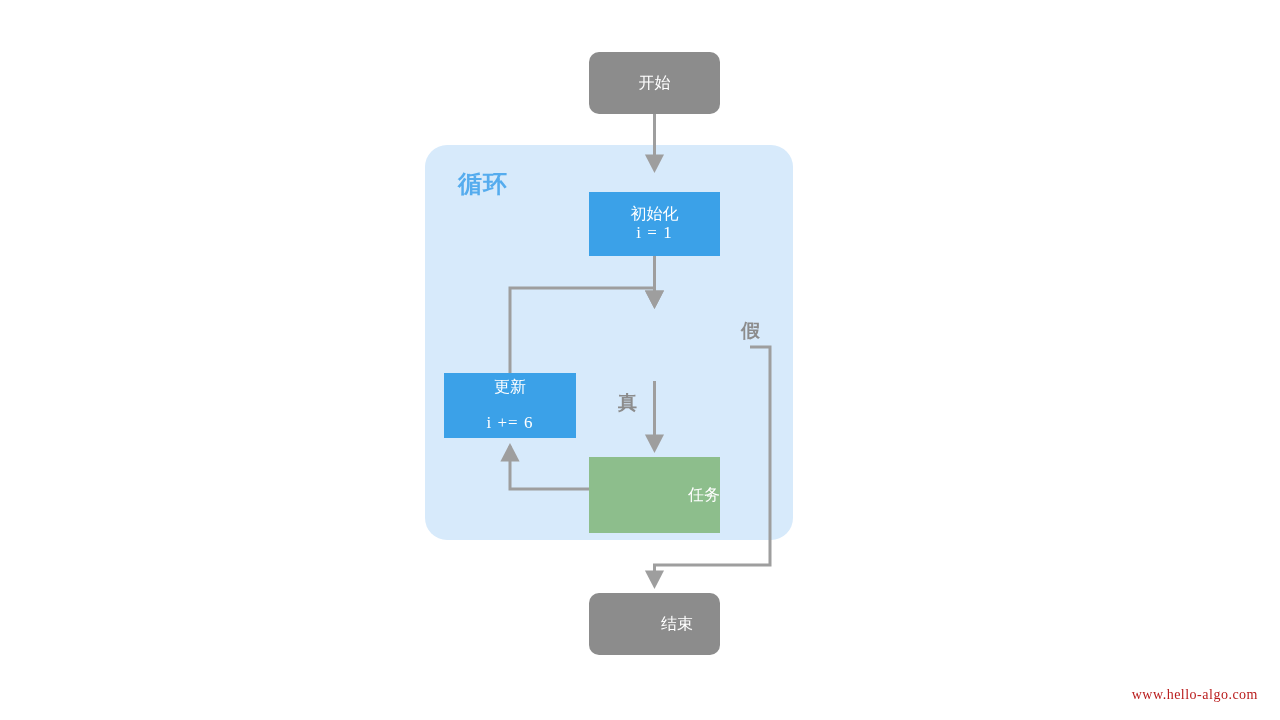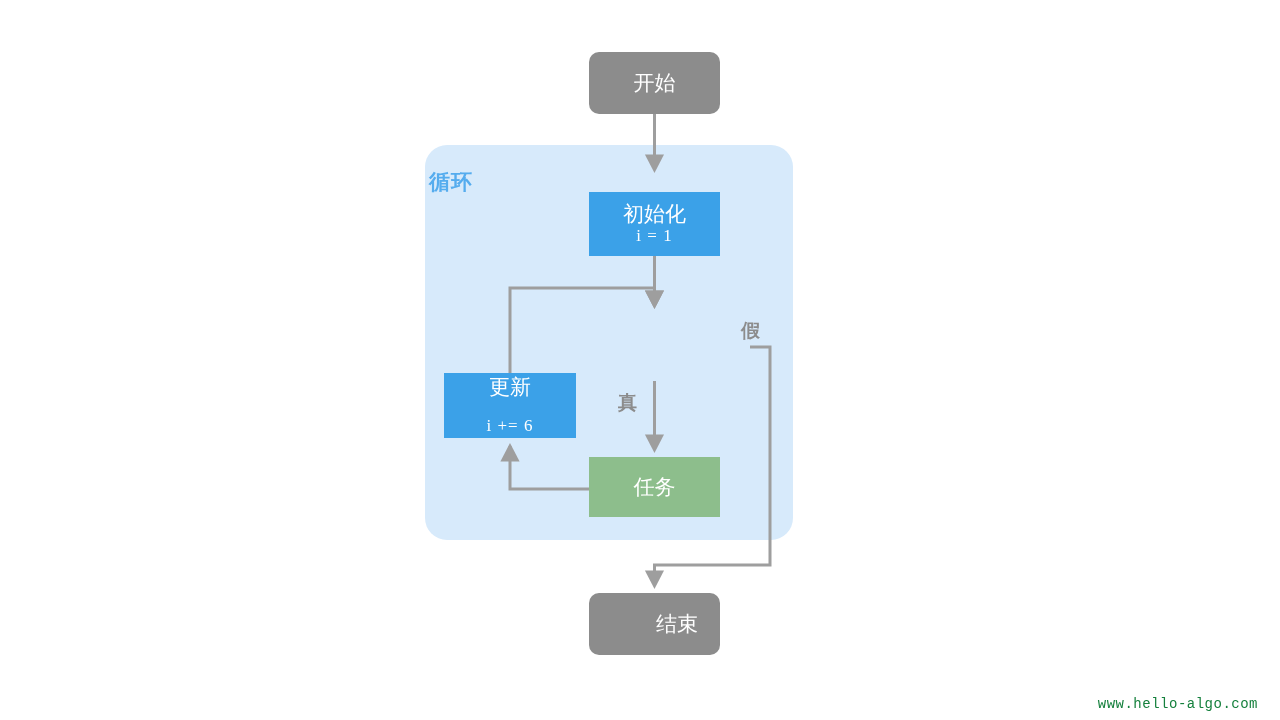--- a/index.html
+++ b/index.html
@@ -33,44 +33,44 @@
     position: absolute;
     left: 425px;
     top: 145px;
     width: 368px;
     height: 395px;
     background: #d7eafb;
     border-radius: 22px;
   }
   .loop-label {
     position: absolute;
-    left: 429px;
+    left: 458px;
     top: 168px;
-    font-size: 21px;
+    font-size: 24px;
     font-weight: bold;
     color: #55acee;
     letter-spacing: 1px;
     white-space: nowrap;
   }
 
   
   .node {
     position: absolute;
     box-sizing: border-box;
     display: flex;
     flex-direction: column;
     align-items: center;
     justify-content: center;
     color: #ffffff;
     text-align: center;
     line-height: 1.18;
   }
   .node .cn {
     font-family: "Liberation Sans", "DejaVu Sans", sans-serif;
-    font-size: 21px;
+    font-size: 16px;
   }
   .node .code {
     font-family: Liberation Serif, serif;
     font-size: 17px;
     letter-spacing: 1px;
   }
 
   
   .terminal {
     background: #8c8c8c;
@@ -84,22 +84,23 @@
     left: 589px; top: 177px; width: 131px; height: 64px;
     background: #3ba1e8;
     margin-top: 15px;
   }
   #node-update {
     left: 444px; top: 373px; width: 132px; height: 65px;
     background: #3ba1e8;
     gap: 16px;
   }
   #node-task {
-    left: 589px; top: 457px; width: 131px; height: 60px;
+    left: 589px; top: 457px; width: 131px; height: 76px;
     background: #8dbe8c;
+    align-items: flex-end;
   }
 
   
   #node-decision {
     left: 559px; top: 313px; width: 191px; height: 68px;
     background: transparent;
   }
   #node-decision .diamond-shape {
     position: absolute;
     left: 0; top: 0;
@@ -120,24 +121,24 @@
     color: #8c8c8c;
     white-space: nowrap;
   }
   #label-true  { left: 618px; top: 390px; }
   #label-false { left: 741px; top: 318px; }
 
   
   .watermark {
     position: absolute;
     right: 22px;
-    bottom: 8px;
-    font-family: Liberation Mono, monospace;
+    bottom: 17px;
+    font-family: Liberation Serif, serif;
     font-size: 14px;
-    color: #15803d;
+    color: #b91c1c;
     letter-spacing: 0.5px;
   }
 </style>
 </head>
 <body>
 
 <div id="stage">
 
   <div class="loop-container"></div>
   <div class="loop-label">循环</div>

